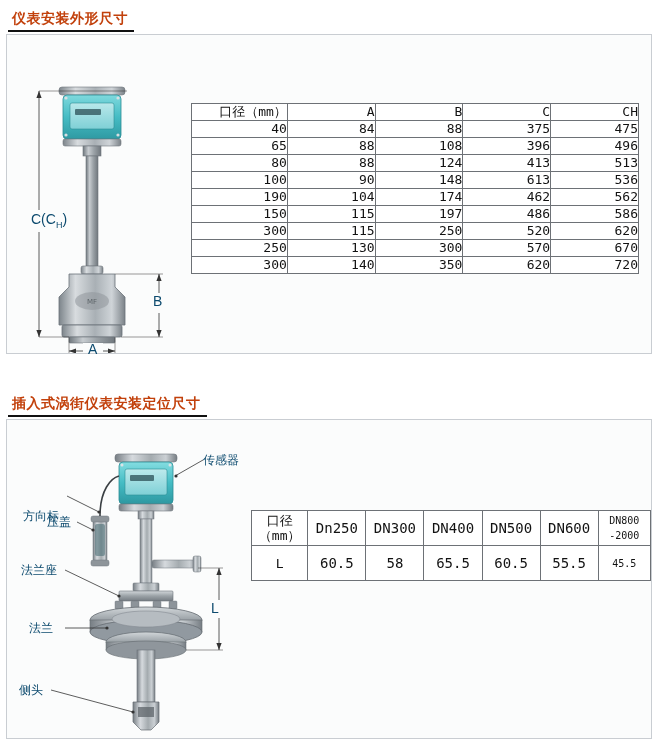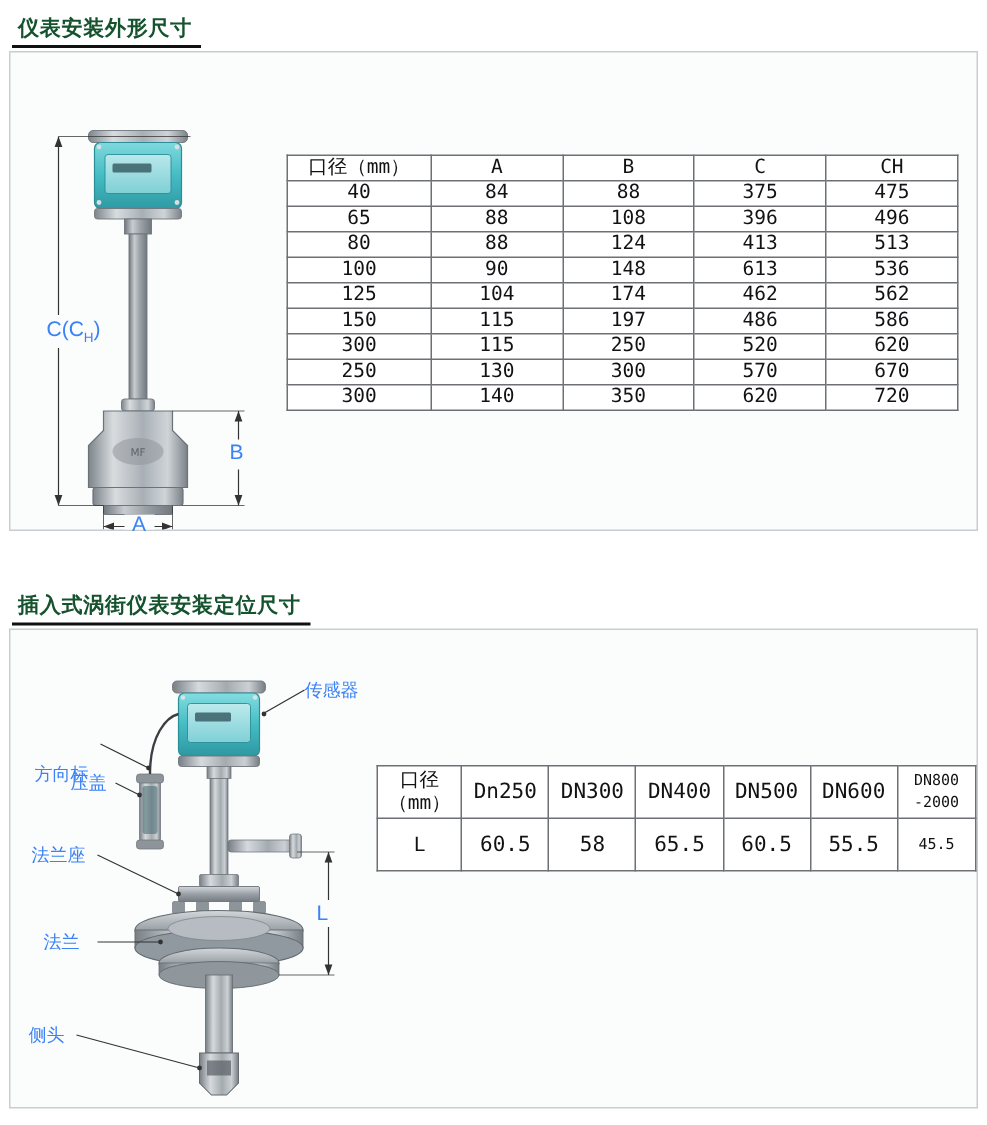--- a/index.html
+++ b/index.html
@@ -13,21 +13,21 @@
   }
   .section{position:absolute;left:0;width:658px;}
   .sec1{top:0;height:380px;}
   .sec2{top:385px;height:365px;}
 
   .sec-title{
     position:relative;
     display:inline-block;
     font-size:14px;
     font-weight:bold;
-    color:#14532d;
+    color:#c2410c;
     padding:2px 6px 4px 4px;
     letter-spacing:0.5px;
   }
   .sec-title .underline{
     position:absolute;left:0;right:0;bottom:0;height:2px;background:#111;
   }
   .panel{
     position:absolute;left:6px;right:6px;
     border:1px solid #c9cdd2;
     background:#fbfcfc;
@@ -42,39 +42,39 @@
     background:#ffffff;
   }
   table.dim td,table.dim th{
     border:1px solid #6d7176;
     text-align:center;
     font-weight:normal;
     color:#121212;
   }
   
   #table1{position:absolute;left:184px;top:68px;width:448px;font-size:13px;}
-  #table1 th,#table1 td{height:16px;line-height:16px;padding:0;}
+  #table1 th,#table1 td{height:16px;line-height:16px;padding:0;text-align:right;}
   #table1 th{font-size:13px;}
   #table1 col.c0{width:96px;}
   #table1 col.cx{width:88px;}
 
   
   #table2{position:absolute;left:244px;top:90px;font-size:14px;}
   #table2 td{height:34px;padding:0 4px;}
   #table2 .hcell{width:58px;font-size:13px;line-height:15px;margin-left:13px;}
   #table2 .dcell{width:62px;}
   #table2 .lastcell{width:68px;font-size:10px;line-height:15px;}
 
   
   .svgwrap{position:absolute;left:0;top:0;}
 
   .lbl{
     position:absolute;
     font-size:12px;
-    color:#3b82f6;
+    color:#0c4a6e;
     white-space:nowrap;
   }
   .lbl-big{font-size:14px;}
   .sub{font-size:9px;vertical-align:sub;}
 </style>
 </head>
 <body>
 
 <div class="section sec1">
 
@@ -201,21 +201,21 @@
             <td>513</td>
           </tr>
         <tr>
             <td>100</td>
             <td>90</td>
             <td>148</td>
             <td>613</td>
             <td>536</td>
           </tr>
         <tr>
-            <td>125</td>
+            <td>190</td>
             <td>104</td>
             <td>174</td>
             <td>462</td>
             <td>562</td>
           </tr>
         <tr>
             <td>150</td>
             <td>115</td>
             <td>197</td>
             <td>486</td>

